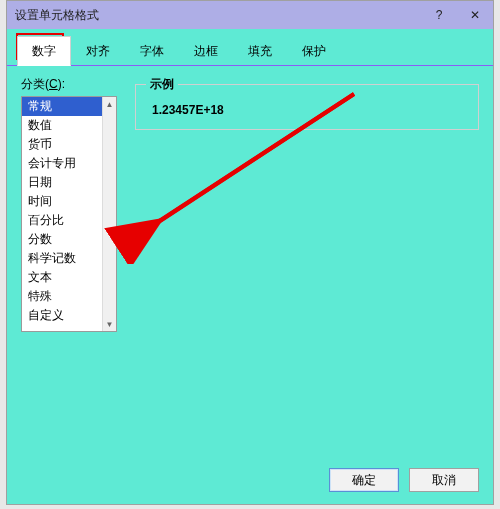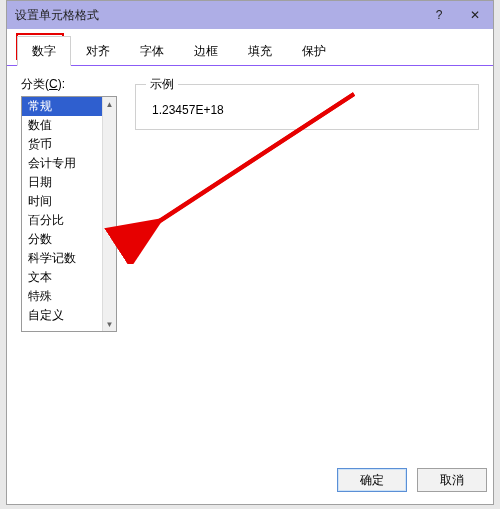--- a/index.html
+++ b/index.html
@@ -1,40 +1,40 @@
 <!DOCTYPE html>
 <html><head>
 <meta charset="utf-8">
 <style>
 * { box-sizing: border-box; margin: 0; padding: 0; font-family: "Microsoft YaHei", "Segoe UI", sans-serif; font-size: 12px; }
 body { background: #e8e8e8; width: 500px; height: 509px; position: relative; overflow: hidden; }
-.dialog { position: absolute; left: 6px; top: 0; width: 488px; height: 505px; background: #ffffff; border: 1px solid #a0a0a0; display: flex; flex-direction: column; }
+.dialog { position: absolute; left: 6px; top: 0; width: 488px; height: 505px; background: #5eead4; border: 1px solid #a0a0a0; display: flex; flex-direction: column; }
 .titlebar { height: 28px; background: #aeaee6; display: flex; align-items: center; padding-left: 8px; }
 .titlebar .title { flex: 1; color: #222; }
 .titlebar .win-btn { width: 36px; height: 28px; display: flex; align-items: center; justify-content: center; color: #222; cursor: pointer; }
 .tabbar { display: flex; gap: 0; padding: 6px 10px 0 10px; border-bottom: 1px solid #8b5cf6; position: relative; }
 .tab { padding: 6px 14px 5px; border: 1px solid transparent; cursor: pointer; position: relative; top: 1px; background: transparent; }
 .tab.active { border: 1px solid #d0d0d0; border-bottom: 1px solid #fff; background: #fff; }
 .tab-highlight { position: absolute; border: 2px solid #e60000; left: 9px; top: 4px; width: 48px; height: 27px; pointer-events: none; }
 .content { flex: 1; padding: 10px 14px 8px 14px; display: flex; flex-direction: column; }
 .row1 { display: flex; gap: 18px; align-items: flex-start; flex: 1; }
 .col-left { width: 96px; display: flex; flex-direction: column; }
 .col-left .lbl { margin-bottom: 3px; }
 .listbox { border: 1px solid #9a9a9a; height: 236px; overflow: hidden; position: relative; background: #fff; }
 .listbox .item { padding: 1px 6px; cursor: pointer; line-height: 17px; }
 .listbox .item.selected { background: #2f5fcf; color: #fff; }
 .listbox .sb { position: absolute; right: 0; top: 0; width: 14px; height: 100%; background: #f0f0f0; border-left: 1px solid #dcdcdc; display: flex; flex-direction: column; justify-content: space-between; align-items: center; }
 .listbox .sb .arr { height: 14px; width: 100%; display: flex; align-items: center; justify-content: center; color: #666; font-size: 8px; cursor: pointer; }
 .col-right { flex: 1; display: flex; flex-direction: column; }
 .desc { color: #222; margin-top: 4px; }
-.btnbar { display: flex; justify-content: flex-end; gap: 10px; padding: 10px 6px 12px; }
+.btnbar { display: flex; justify-content: flex-end; gap: 10px; padding: 10px 14px 12px; }
 .btn { width: 70px; height: 24px; border: 1px solid #a0a0a0; background: #f2f2f2; cursor: pointer; display: flex; align-items: center; justify-content: center; }
 .btn.primary { border: 1px solid #5a8fd6; box-shadow: 0 0 0 1px #cde2f7 inset; }
 .arrow-annot { position: absolute; left: 104px; top: 84px; pointer-events: none; }
-fieldset { border: 1px solid #d0d0d0; padding: 10px 10px 12px; }
+fieldset { border: 1px solid #d0d0d0; padding: 10px 10px 12px; font-weight: bold; }
 legend { padding: 0 4px; }
 .u { text-decoration: underline; }
 </style>
 </head>
 <body>
 
 <div class="dialog">
   <div class="titlebar">
     <span class="title">设置单元格格式</span>
     <div class="win-btn">

